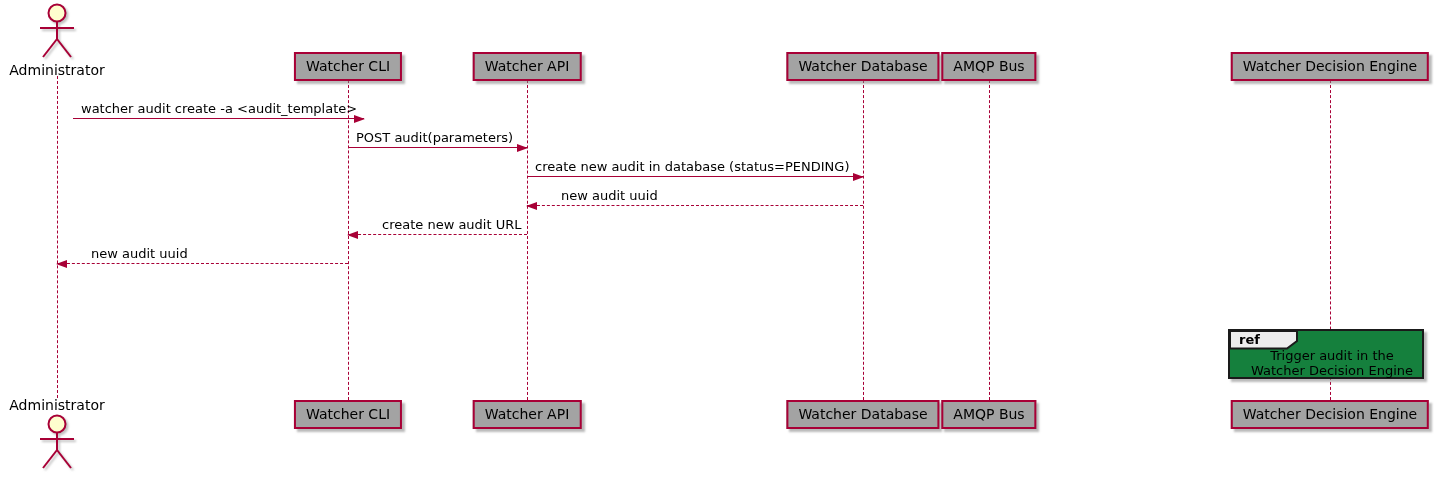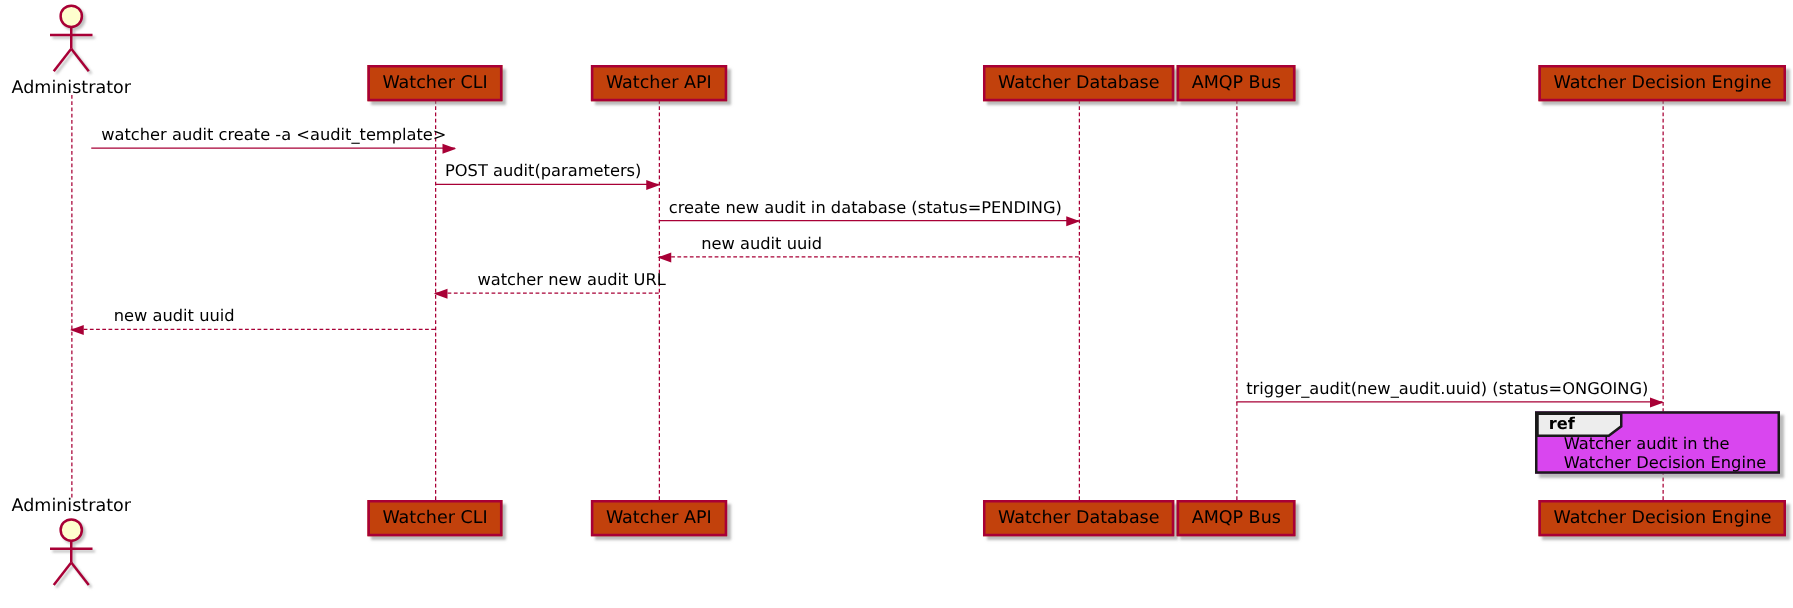--- a/index.html
+++ b/index.html
@@ -1,43 +1,43 @@
 <!DOCTYPE html>
 <html><head>
 <meta charset="utf-8">
 <style>
   html,body{margin:0;padding:0;background:#ffffff;}
   body{font-family:"DejaVu Sans","Liberation Sans",sans-serif;color:#000;}
-  .diagram{position:relative;width:1434px;height:479px;background:#fff;overflow:hidden;}
+  .diagram{position:relative;width:1434px;height:479px;background:#fff;overflow:hidden;text-align:center;}
 
   
   .lifeline{position:absolute;width:0;border-left:1px dashed #A80036;}
 
   
-  .pbox{position:absolute;transform:translateX(-50%);background:#c2410c;border:2px solid #A80036;
+  .pbox{position:absolute;transform:translateX(-50%);background:#a3a3a3;border:2px solid #A80036;
         padding:4px 10px;font-size:14px;line-height:17px;white-space:nowrap;
         box-shadow:3px 3px 2px rgba(130,130,130,0.55);}
 
   
   .actor-label{position:absolute;transform:translateX(-50%);font-size:14px;white-space:nowrap;}
   .actor-figure{position:absolute;filter:drop-shadow(2.5px 2.5px 1px rgba(130,130,130,0.5));}
 
   
   .msg{position:absolute;height:21px;}
   .msg .lbl{position:absolute;bottom:3px;white-space:nowrap;font-size:13px;}
   .msg.ltr .lbl{left:8px;}
   .msg.rtl .lbl{left:34px;}
   .msg .line{position:absolute;left:0;right:0;bottom:0;height:0;border-top:1px solid #A80036;}
   .msg.dashed .line{border-top-style:dashed;}
   .msg .head{position:absolute;width:0;height:0;bottom:-4px;}
   .msg.ltr .head{right:-1px;border-left:11px solid #A80036;border-top:4px solid transparent;border-bottom:4px solid transparent;}
   .msg.rtl .head{left:-1px;border-right:11px solid #A80036;border-top:4px solid transparent;border-bottom:4px solid transparent;}
 
   
-  .ref{position:absolute;left:1228px;top:329px;width:192px;height:46px;background:#d946ef;
+  .ref{position:absolute;left:1228px;top:329px;width:192px;height:46px;background:#15803d;
        border:2px solid #1a1a1a;box-shadow:3px 3px 2px rgba(130,130,130,0.55);}
   .ref-tab-svg{position:absolute;top:-1px;left:-1px;}
   .ref-kw{position:absolute;top:1px;left:9px;font-weight:bold;font-size:13px;}
   .ref-body{position:absolute;top:17px;left:21px;font-size:13px;line-height:15px;}
 </style>
 </head>
 <body>
 
 <div class="diagram">
 
@@ -77,42 +77,37 @@
     <span class="lbl">POST audit(parameters)</span>
     <div class="line"></div>
     <div class="head"></div>
   </div>
   <div class="msg rtl dashed" style="left:527px;width:336px;top:185px;">
     <span class="lbl">new audit uuid</span>
     <div class="line"></div>
     <div class="head"></div>
   </div>
   <div class="msg rtl dashed" style="left:348px;width:179px;top:214px;">
-    <span class="lbl">watcher new audit URL</span>
+    <span class="lbl">create new audit URL</span>
     <div class="line"></div>
     <div class="head"></div>
   </div>
   <div class="msg rtl dashed" style="left:57px;width:291px;top:243px;">
     <span class="lbl">new audit uuid</span>
-    <div class="line"></div>
-    <div class="head"></div>
-  </div>
-  <div class="msg ltr solid" style="left:989px;width:341px;top:301px;">
-    <span class="lbl">trigger_audit(new_audit.uuid) (status=ONGOING)</span>
     <div class="line"></div>
     <div class="head"></div>
   </div>
 
   <div class="ref">
     <svg class="ref-tab-svg" width="70" height="20" viewBox="0 0 70 20">
       <path d="M1 1 H68 V11 L58 18.5 H1 Z" fill="#EDEDED" stroke="#1a1a1a" stroke-width="2"></path>
     </svg>
     <span class="ref-kw">ref</span>
     <div class="ref-body">
-      <div>Watcher audit in the</div>
+      <div>Trigger audit in the</div>
       <div>Watcher Decision Engine</div>
     </div>
   </div>
 
   <div class="pbox" style="left:348px;top:400px;">Watcher CLI</div>
   <div class="pbox" style="left:527px;top:400px;">Watcher API</div>
   <div class="pbox" style="left:863px;top:400px;">Watcher Database</div>
   <div class="pbox" style="left:989px;top:400px;">AMQP Bus</div>
   <div class="pbox" style="left:1330px;top:400px;">Watcher Decision Engine</div>
 

